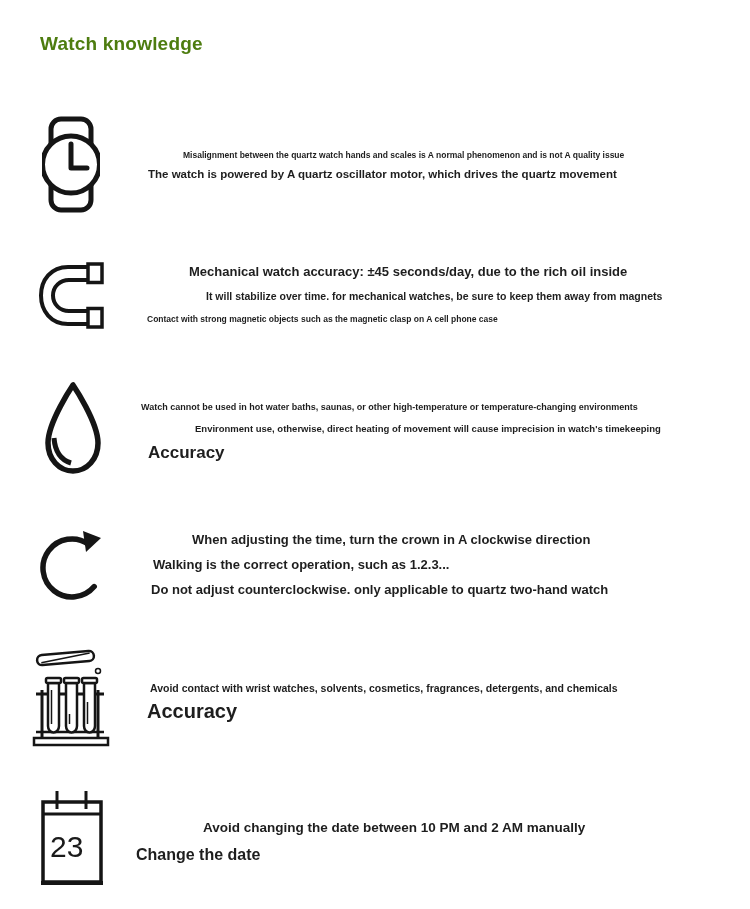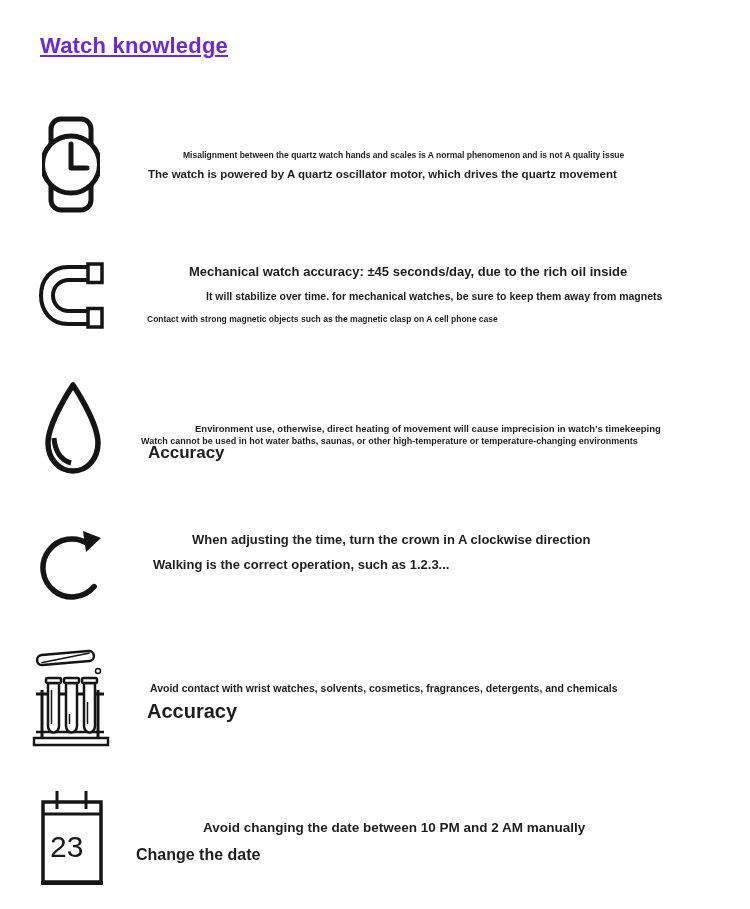--- a/index.html
+++ b/index.html
@@ -1,22 +1,22 @@
 <!DOCTYPE html>
 <html><head>
 <meta charset="utf-8">
 <style>
   html,body{margin:0;padding:0;background:#ffffff;}
   .canvas{
     position:relative;width:750px;height:909px;background:#ffffff;overflow:hidden;
     font-family:"Liberation Sans", sans-serif;
   }
   .page-title{
-    position:absolute;left:40px;top:33px;font-size:22px;font-weight:700;
-    color:#6d28d9;letter-spacing:.2px;white-space:nowrap;text-decoration:underline;
+    position:absolute;left:40px;top:33px;font-size:19px;font-weight:700;
+    color:#4d7c0f;letter-spacing:.2px;white-space:nowrap;
   }
   .t{
     position:absolute;font-weight:700;color:#1e1e1e;white-space:nowrap;line-height:1.2;
   }
   .icon{position:absolute;display:block;}
   .icon svg{display:block;}
   .cal-num{
     position:absolute;font-weight:400;color:#1a1a1a;font-family:"Liberation Sans",sans-serif;
   }
 </style>
@@ -47,32 +47,33 @@
   <div class="t" style="left:151px;top:264px;font-size:13px;padding-left:38px;">Mechanical watch accuracy: ±45 seconds/day, due to the rich oil inside</div>
   <div class="t" style="left:158px;top:290px;font-size:10.5px;padding-left:48px;">It will stabilize over time. for mechanical watches, be sure to keep them away from magnets</div>
   <div class="t" style="left:147px;top:314px;font-size:8.5px;">Contact with strong magnetic objects such as the magnetic clasp on A cell phone case</div>
 
   <span class="icon" style="left:38px;top:380px;">
     <svg width="70" height="96" viewBox="0 0 70 96">
       <path d="M35 5 C35 5 10 42 10 63 C10 79 21 91 35 91 C49 91 60 79 60 63 C60 42 35 5 35 5 Z" fill="none" stroke="#151515" stroke-width="5.5" stroke-linejoin="round"></path>
       <path d="M16 58 C17 71 23 80 33 83" fill="none" stroke="#151515" stroke-width="5"></path>
     </svg>
   </span>
-  <div class="t" style="left:141px;top:402px;font-size:9px;margin-top:34px;">Watch cannot be used in hot water baths, saunas, or other high-temperature or temperature-changing environments</div>
+  <div class="t" style="left:141px;top:402px;font-size:9px;">Watch cannot be used in hot water baths, saunas, or other high-temperature or temperature-changing environments</div>
   <div class="t" style="left:155px;top:423px;font-size:9.5px;margin-left:40px;">Environment use, otherwise, direct heating of movement will cause imprecision in watch's timekeeping</div>
   <div class="t" style="left:148px;top:443px;font-size:17px;">Accuracy</div>
 
   <span class="icon" style="left:39px;top:525px;">
     <svg width="70" height="78" viewBox="0 0 70 78">
       <path d="M49.6 19.2 A29 29 0 1 0 55.2 61.6" fill="none" stroke="#151515" stroke-width="5.5" stroke-linecap="round"></path>
       <path d="M44 6 L62 13 L47 27 Z" fill="#151515"></path>
     </svg>
   </span>
   <div class="t" style="left:192px;top:532px;font-size:13px;">When adjusting the time, turn the crown in A clockwise direction</div>
   <div class="t" style="left:153px;top:557px;font-size:13px;">Walking is the correct operation, such as 1.2.3...</div>
+  <div class="t" style="left:151px;top:582px;font-size:13px;">Do not adjust counterclockwise. only applicable to quartz two-hand watch</div>
 
   <span class="icon" style="left:32px;top:644px;">
     <svg width="82" height="106" viewBox="0 0 82 106">
       <g transform="rotate(-5 34 14)">
         <rect x="5" y="9" width="57" height="10" rx="5" fill="#fff" stroke="#151515" stroke-width="2.5"></rect>
         <line x1="9" y1="16.5" x2="58" y2="11" stroke="#151515" stroke-width="1.5"></line>
       </g>
       <circle cx="66" cy="27" r="2.5" fill="none" stroke="#151515" stroke-width="1.5"></circle>
       <line x1="10" y1="46" x2="10" y2="94" stroke="#151515" stroke-width="3"></line>
       <line x1="66" y1="46" x2="66" y2="94" stroke="#151515" stroke-width="3"></line>

